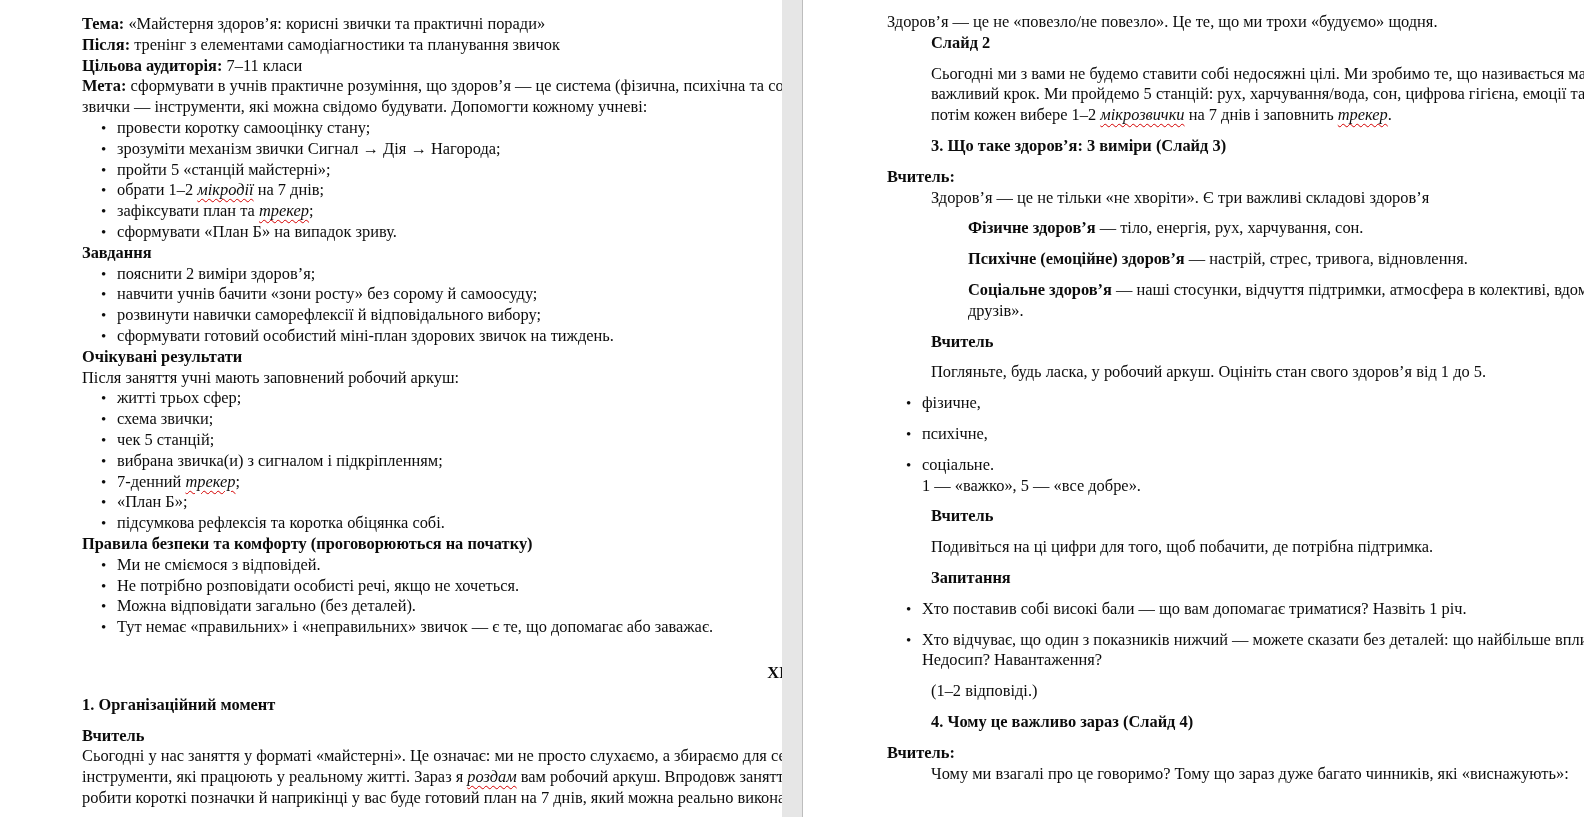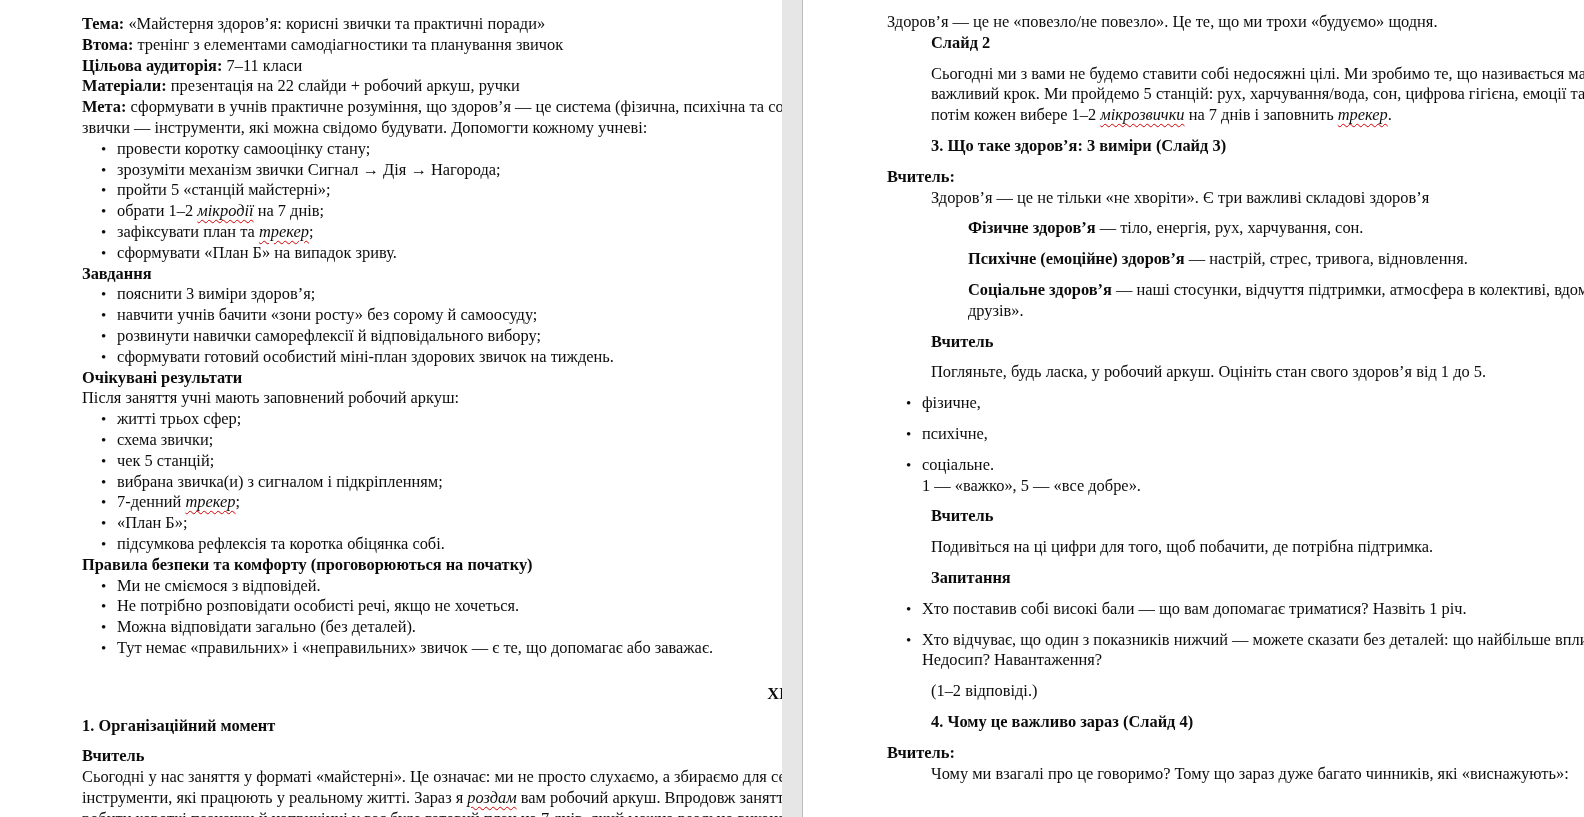--- a/index.html
+++ b/index.html
@@ -48,35 +48,34 @@
     text-underline-offset: 3px;
     font-style: italic;
   }
 </style>
 </head>
 <body>
 
 <div class="canvas">
   <div class="page page-left">
       <p class=""><span class="b">Тема: </span><span>«Майстерня здоров’я: корисні звички та практичні поради»</span></p>
-      <p class=""><span class="b">Втома: </span><span>тренінг з елементами самодіагностики та планування звичок</span></p>
+      <p class=""><span class="b">Після: </span><span>тренінг з елементами самодіагностики та планування звичок</span></p>
       <p class=""><span class="b">Цільова аудиторія: </span><span>7–11 класи</span></p>
-      <p class=""><span class="b">Матеріали: </span><span>презентація на 22 слайди + робочий аркуш, ручки</span></p>
       <p class=""><span class="b">Мета: </span><span>сформувати в учнів практичне розуміння, що здоров’я — це система (фізична, психічна та соціальна), а звички — інструменти, які можна свідомо будувати. Допомогти кожному учневі:</span></p>
       <ul class="bullets">
         <li><span>провести коротку самооцінку стану;</span></li>
         <li><span>зрозуміти механізм звички Сигнал → Дія → Нагорода;</span></li>
         <li><span>пройти 5 «станцій майстерні»;</span></li>
         <li><span>обрати 1–2 </span><span class="sq">мікродії</span><span> на 7 днів;</span></li>
         <li><span>зафіксувати план та </span><span class="sq">трекер</span><span>;</span></li>
         <li><span>сформувати «План Б» на випадок зриву.</span></li>
       </ul>
       <p class="h"><span>Завдання</span></p>
       <ul class="bullets">
-        <li><span>пояснити 3 виміри здоров’я;</span></li>
+        <li><span>пояснити 2 виміри здоров’я;</span></li>
         <li><span>навчити учнів бачити «зони росту» без сорому й самоосуду;</span></li>
         <li><span>розвинути навички саморефлексії й відповідального вибору;</span></li>
         <li><span>сформувати готовий особистий міні-план здорових звичок на тиждень.</span></li>
       </ul>
       <p class="h"><span>Очікувані результати</span></p>
       <p class=""><span>Після заняття учні мають заповнений робочий аркуш:</span></p>
       <ul class="bullets">
         <li><span>житті трьох сфер;</span></li>
         <li><span>схема звички;</span></li>
         <li><span>чек 5 станцій;</span></li>

